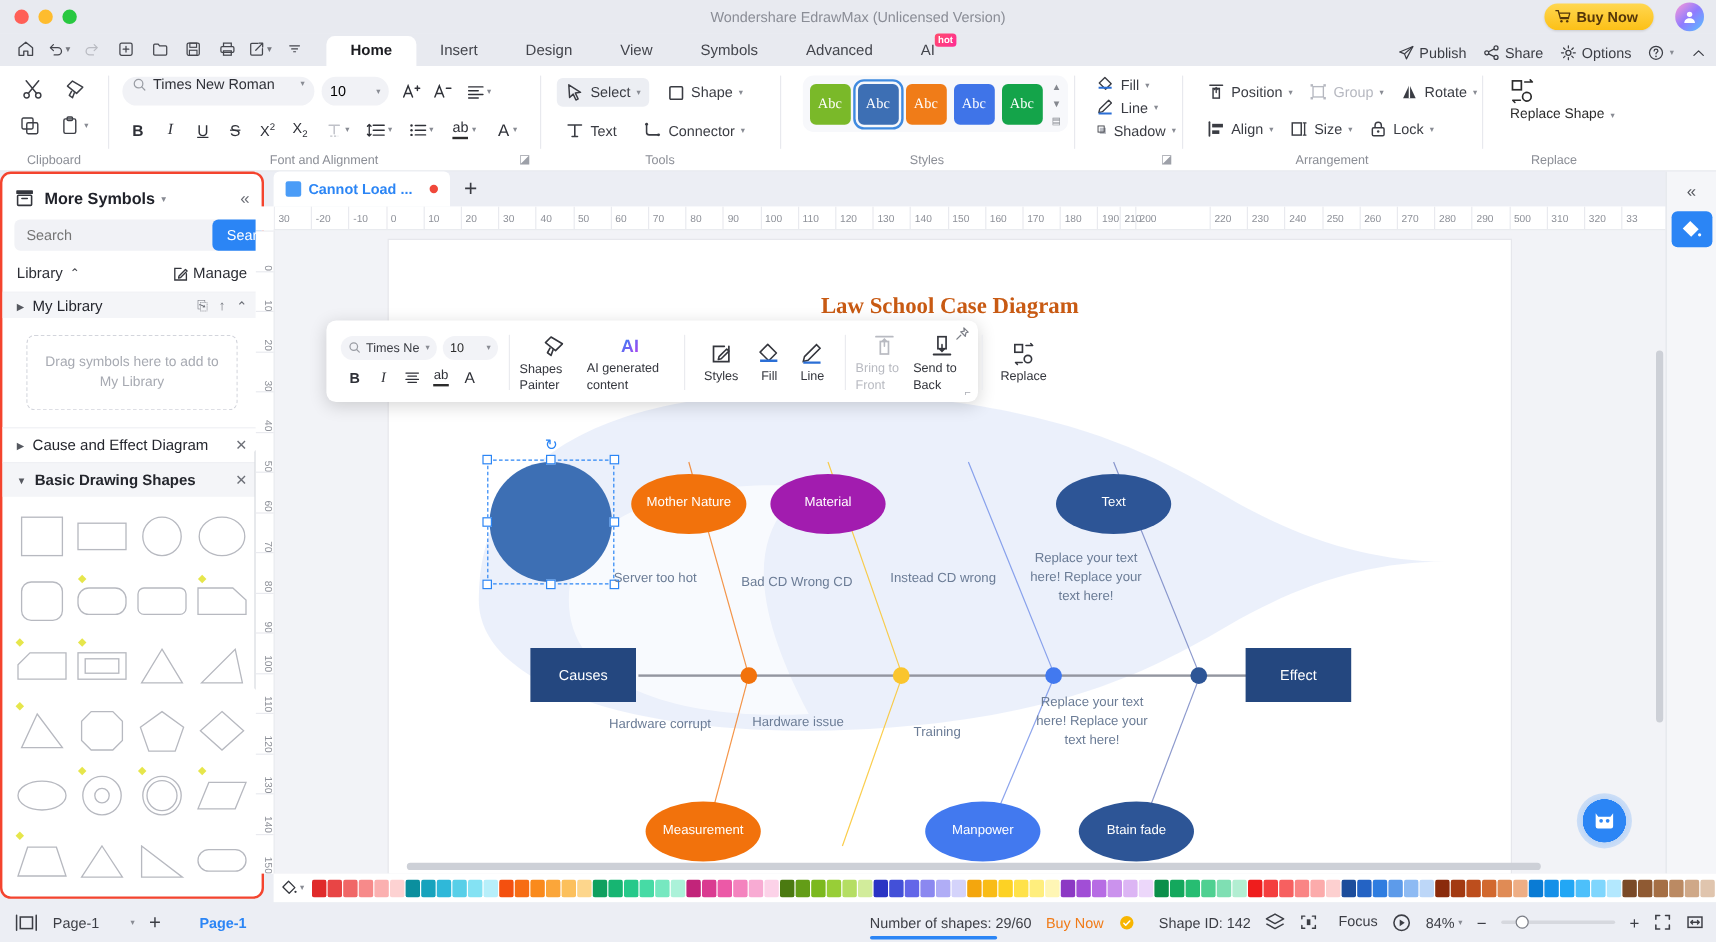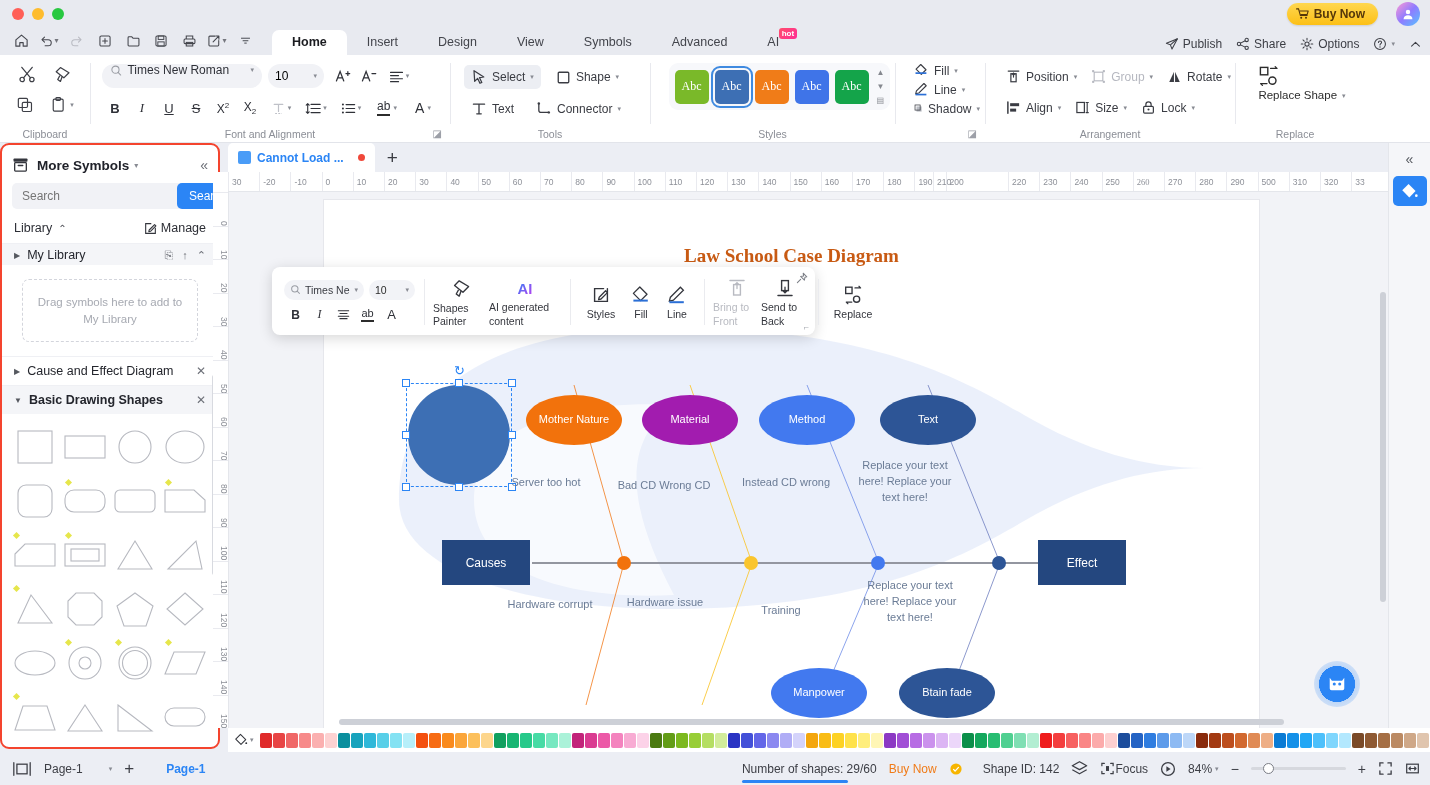--- a/index.html
+++ b/index.html
@@ -332,20 +332,21 @@
 <body>
 
 <div id="app">
 
   <div class="titlebar">
     <div class="traffic">
       <div class="dot red"></div>
       <div class="dot yellow"></div>
       <div class="dot green"></div>
     </div>
+    <div class="app-title">Wondershare EdrawMax (Unlicensed Version)</div>
     <div class="buy-now">
       <svg class="ic" width="13" height="12" viewBox="0 0 14 13">
         <path d="M0.5 1h2.2l2 7.2h7.3" stroke="#55370a" stroke-width="1.2" fill="none" stroke-linecap="round"></path>
         <path d="M3.6 3.2h9.6l-1.2 4H4.7" stroke="#55370a" stroke-width="1.2" fill="none" stroke-linejoin="round"></path>
         <circle cx="5.6" cy="10.6" r="1.1" fill="#55370a"></circle>
           <circle cx="10.8" cy="10.6" r="1.1" fill="#55370a"></circle>
       </svg>
       <span>Buy Now</span>
     </div>
     <div class="avatar">
@@ -989,21 +990,21 @@
       <div class="tick" style="left: 592.8px;">160</div>
       <div class="tick" style="left: 624px;">170</div>
       <div class="tick" style="left: 655.2px;">180</div>
       <div class="tick" style="left: 686.4px;">190</div>
       <div class="tick" style="left: 717.6px;">200</div>
       <div class="tick" style="left: 705px;">210</div>
       <div class="tick" style="left: 780px;">220</div>
       <div class="tick" style="left: 811.2px;">230</div>
       <div class="tick" style="left: 842.4px;">240</div>
       <div class="tick" style="left: 873.6px;">250</div>
-      <div class="tick" style="left: 904.8px; font-family: Liberation Serif, serif;">260</div>
+      <div class="tick" style="left: 904.8px;">260</div>
       <div class="tick" style="left: 936px;">270</div>
       <div class="tick" style="left: 967.2px;">280</div>
       <div class="tick" style="left: 998.4px;">290</div>
       <div class="tick" style="left: 1029.6px;">500</div>
       <div class="tick" style="left: 1060.8px;">310</div>
       <div class="tick" style="left: 1092px;">320</div>
       <div class="tick" style="left: 1123.2px;">33</div>
     </div>
   <div class="ruler-v">
       <div class="tick" style="top: 0px; height: 33.5px;">0</div>
@@ -1073,27 +1074,27 @@
       <div class="handle" style="left:78px; top:283px;"></div>
       <div class="handle" style="left:131px; top:283px;"></div>
       <div class="handle" style="left:184px; top:283px;"></div>
 
       <div class="node" style="left:202px; top:195px; width:96px; height:50px; background:#f2720c;">
         <span>Mother Nature</span>
       </div>
       <div class="node" style="left:318px; top:195px; width:96px; height:50px; background:#a21caf;">
         <span>Material</span>
       </div>
-      <div class="node" style="left:435px; top:195px; width:96px; height:50px; background:#4279ef;">
-        <span>Method</span>
-      </div>
       <div class="node" style="left:556px; top:195px; width:96px; height:50px; background:#2d5596;">
         <span>Text</span>
       </div>
 
+      <div class="node" style="left:214px; top:468px; width:96px; height:50px; background:#f2720c;">
+        <span>Measurement</span>
+      </div>
       <div class="node" style="left:447px; top:468px; width:96px; height:50px; background:#4279ef;">
         <span>Manpower</span>
       </div>
       <div class="node" style="left:575px; top:468px; width:96px; height:50px; background:#2d5596;">
         <span>Btain fade</span>
       </div>
 
       <div class="annot" style="left:167px; top:275px;">Server too hot</div>
       <div class="annot" style="left:285px; top:278px;">Bad CD Wrong CD</div>
       <div class="annot" style="left:407px; top:275px;">Instead CD wrong</div>
@@ -1380,21 +1381,21 @@
             <path d="M5.2 8.4l1.8 2 3.8-4.2" stroke="#fff" stroke-width="1.4" fill="none" stroke-linecap="round" stroke-linejoin="round"></path>
           </svg>
       </span>
       <span style="margin-left:8px">Shape ID: 142</span>
       <span>
         <svg class="ic" width="17" height="17" viewBox="0 0 18 18">
             <path d="M9 1.8L16.6 6 9 10.2 1.4 6z" fill="none" stroke="#3c3e45" stroke-width="1.3" stroke-linejoin="round"></path>
             <path d="M1.4 10.4L9 14.6l7.6-4.2" fill="none" stroke="#3c3e45" stroke-width="1.3" stroke-linejoin="round"></path>
           </svg>
       </span>
-      <span style="display:flex;align-items:center;gap:0;cursor:pointer">
+      <span style="display:flex;gap:17px;cursor:pointer">
         <svg class="ic" width="15" height="15" viewBox="0 0 16 16">
             <path d="M2 5V2.6h2.6M14 5V2.6h-2.6M2 11v2.4h2.6M14 11v2.4h-2.6" fill="none" stroke="#3c3e45" stroke-width="1.3" stroke-linecap="round"></path>
             <rect x="6.4" y="5.4" width="3.2" height="5.2" fill="#3c3e45"></rect>
           </svg>
         <span>Focus</span>
       </span>
       <span>
         <svg class="ic" width="16" height="16" viewBox="0 0 16 16">
             <circle cx="8" cy="8" r="6.4" fill="none" stroke="#3c3e45" stroke-width="1.3"></circle>
             <path d="M6.4 5.2l4.2 2.8-4.2 2.8z" fill="#3c3e45"></path>

